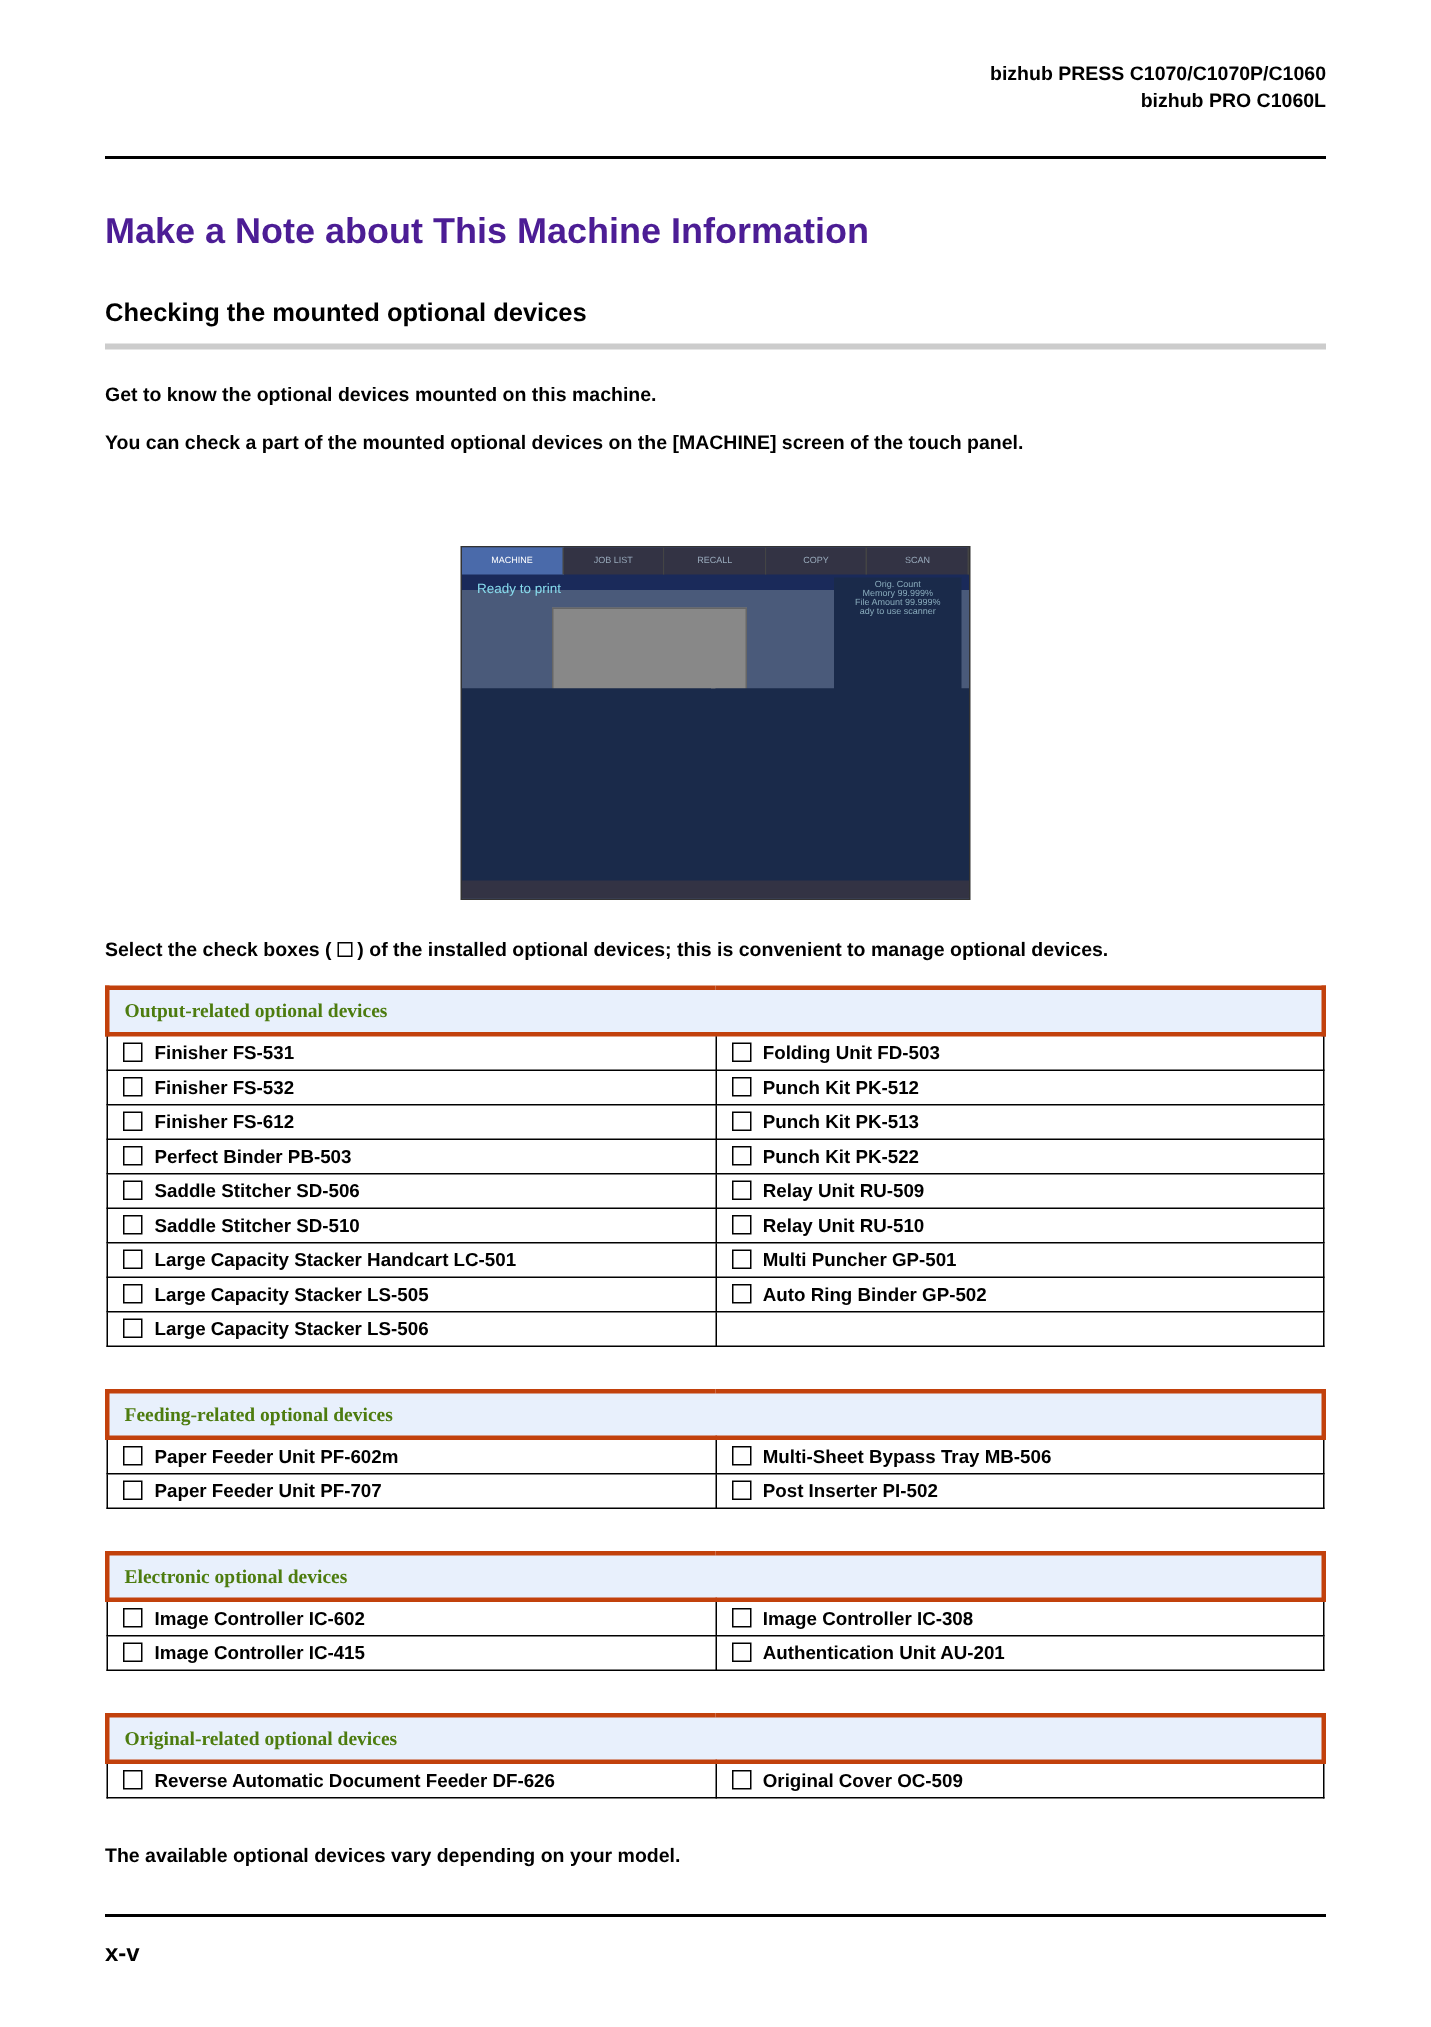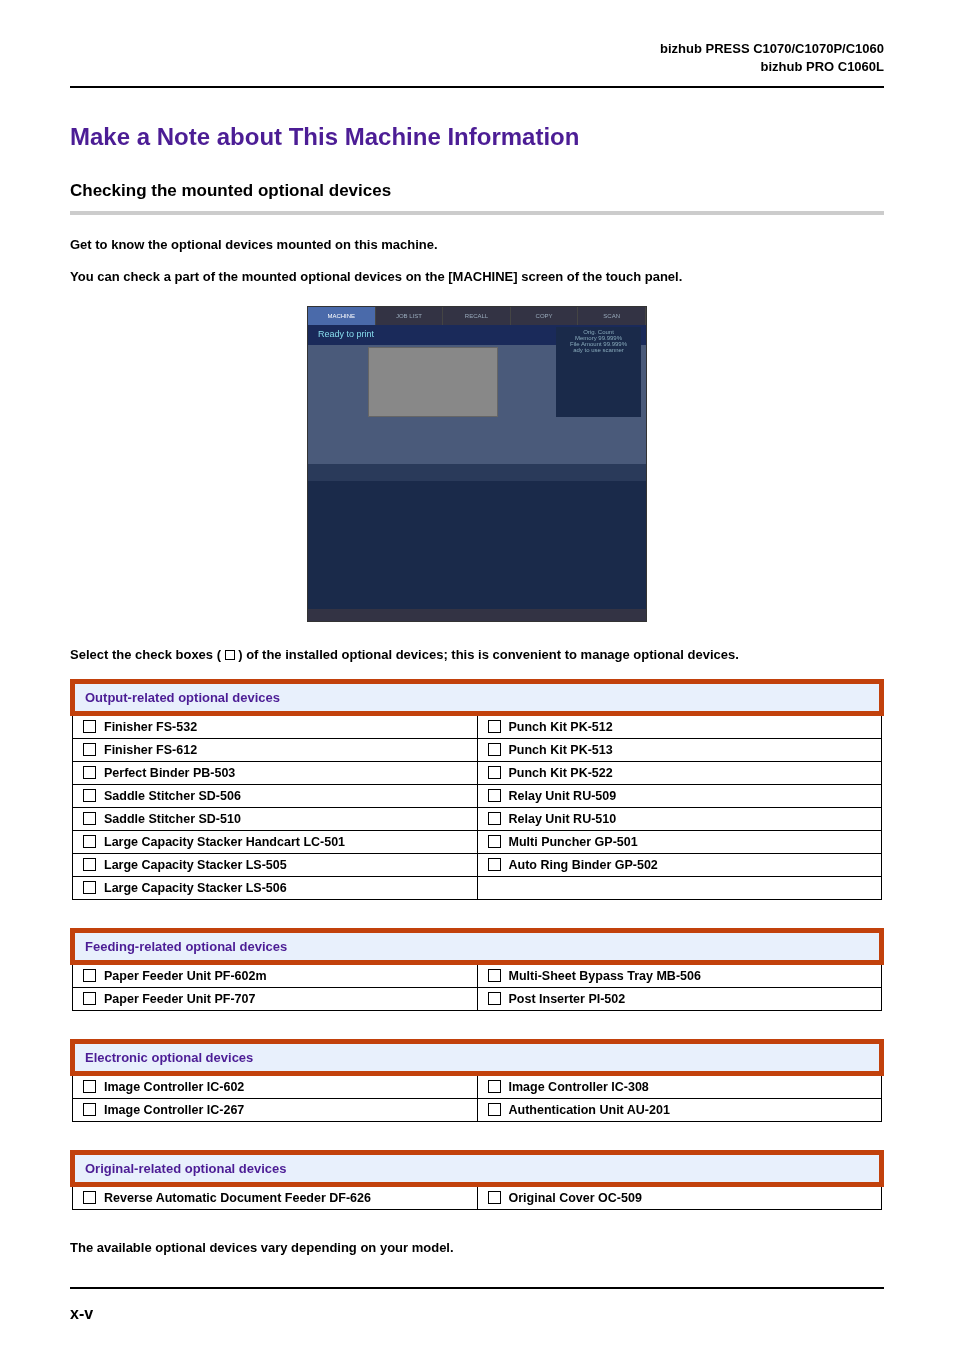--- a/index.html
+++ b/index.html
@@ -12,21 +12,21 @@
       font-size: 13px;
     }
     .page {
       padding: 40px 70px 30px 70px;
     }
     .header {
       text-align: right;
       font-weight: bold;
       font-size: 13px;
       line-height: 1.4;
-      padding-bottom: 10px;
+      padding-bottom: 28px;
       border-bottom: 2px solid #000;
       margin-bottom: 35px;
     }
     h1 {
       color: #4c1d95;
       font-size: 24px;
       font-weight: bold;
       margin-bottom: 30px;
     }
     h2 {
@@ -41,24 +41,25 @@
       line-height: 1.5;
       font-weight: bold;
     }
     .screenshot-wrap {
       text-align: center;
       margin: 20px 0;
     }
     .screenshot {
       display: inline-block;
       width: 340px;
-      height: 316px;
+      height: 236px;
       background: linear-gradient(#1a2a5a 0%, #1a2a5a 12%, #4a5a7a 12%, #4a5a7a 50%, #2a3a5a 50%, #2a3a5a 100%);
       border: 1px solid #333;
       position: relative;
+      margin-top: 40px;
     }
     .screenshot-top {
       position: absolute;
       top: 0; left: 0; right: 0; height: 18px;
       background: #1a2a5a;
       display: flex;
     }
     .screenshot-tab {
       flex: 1;
       border-right: 1px solid #444;
@@ -113,24 +114,25 @@
     table.device-table {
       width: 100%;
       border-collapse: collapse;
       margin-bottom: 28px;
       border: 1px solid #000;
     }
     table.device-table th {
       text-align: left;
       padding: 6px 10px;
       font-weight: bold;
-      color: #4c1d95;
-      border: 5px solid #c2410c;
+      color: #4d7c0f;
+      border: 3px solid #c2410c;
       background: #e8f0fc;
       font-size: 13px;
+      font-family: Liberation Serif, serif;
     }
     table.device-table td {
       border: 1px solid #000;
       padding: 4px 10px;
       width: 50%;
       vertical-align: middle;
     }
     .device-cell {
       display: flex;
       align-items: center;
@@ -213,20 +215,34 @@
     <tbody>
         <tr>
           <th colspan="2">Output-related optional devices</th>
         </tr>
     </tbody>
       <tbody id="output-body">
         <tr>
           <td>
             <div class="device-cell">
               <span class="chk"></span>
+              <span class="device-label">Finisher FS-531</span>
+            </div>
+          </td>
+          <td>
+            <div class="device-cell">
+              <span class="chk"></span>
+              <span class="device-label">Folding Unit FD-503</span>
+            </div>
+          </td>
+        </tr>
+        <tr>
+          <td>
+            <div class="device-cell">
+              <span class="chk"></span>
               <span class="device-label">Finisher FS-532</span>
             </div>
           </td>
           <td>
             <div class="device-cell">
               <span class="chk"></span>
               <span class="device-label">Punch Kit PK-512</span>
             </div>
           </td>
         </tr>
@@ -382,21 +398,21 @@
             <div class="device-cell">
               <span class="chk"></span>
               <span class="device-label">Image Controller IC-308</span>
             </div>
           </td>
         </tr>
         <tr>
           <td>
             <div class="device-cell">
               <span class="chk"></span>
-              <span class="device-label">Image Controller IC-267</span>
+              <span class="device-label">Image Controller IC-415</span>
             </div>
           </td>
           <td>
             <div class="device-cell">
               <span class="chk"></span>
               <span class="device-label">Authentication Unit AU-201</span>
             </div>
           </td>
         </tr>
       </tbody>

